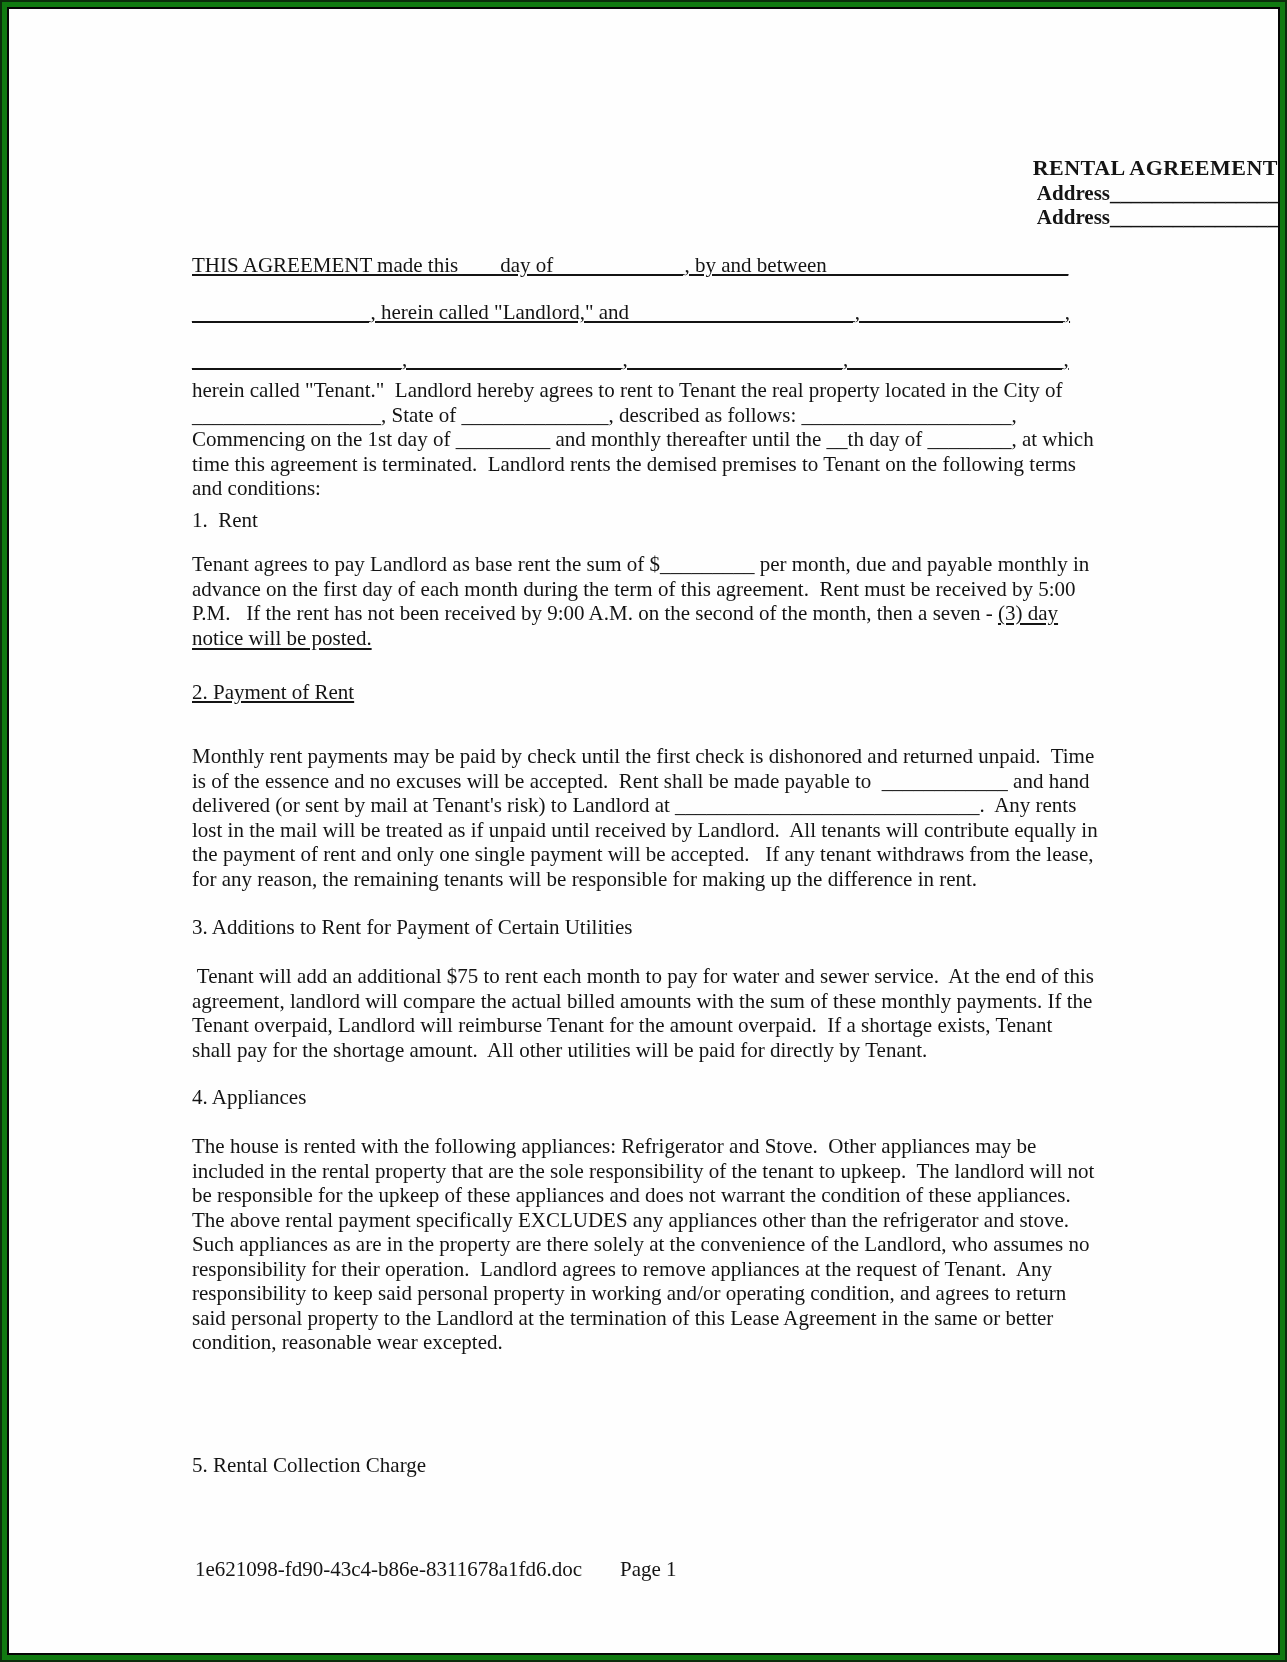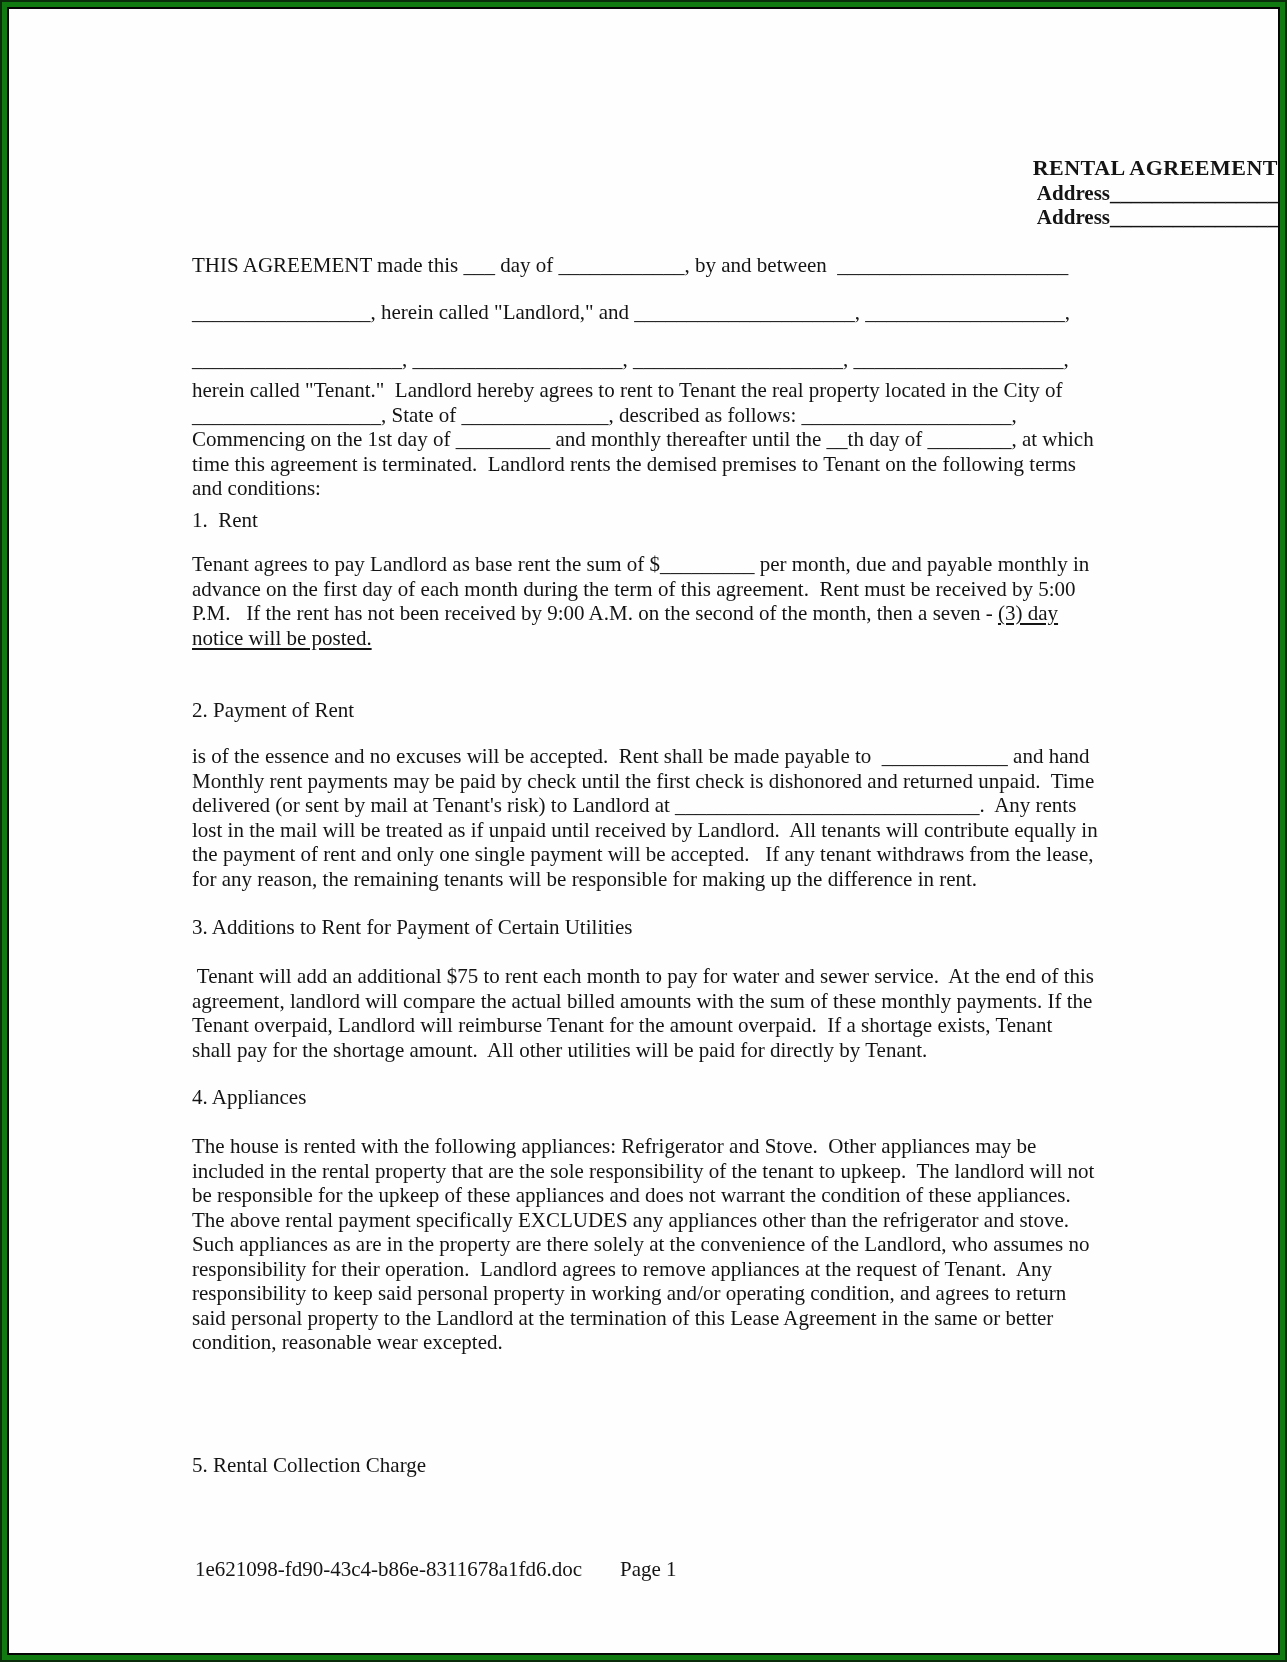--- a/index.html
+++ b/index.html
@@ -35,28 +35,28 @@
   .header-block {
     position: absolute; left: 9px; right: 9px; top: 156px;
     text-align: right;
     font-weight: bold;
     line-height: 24.5px;
     font-size: 21px;
   }
   .header-block .title { font-size: 22px; letter-spacing: 0.5px; }
 
   .para { font-size: 21px; line-height: 24.5px; }
-  .para.double { line-height: 47px; }
+  .para.double { line-height: 47px; text-decoration: underline; }
   .heading { font-size: 21px; line-height: 24.5px; }
 
   #blk-opening { top: 242px; }
   #blk-intro   { top: 378px; }
   #h-1 { top: 508px; }
   #p-1 { top: 552px; }
-  #h-2 { top: 698px; }
+  #h-2 { top: 680px; text-decoration: underline; }
   #p-2 { top: 744px; }
   #h-3 { top: 915px; }
   #p-3 { top: 964px; }
   #h-4 { top: 1085px; }
   #p-4 { top: 1134px; }
   #h-5 { top: 1453px; }
 
   u { text-underline-offset: 3px; }
 
   .footer-block {
@@ -93,22 +93,22 @@
 <div class="doc-block heading" id="h-1">1.  Rent</div>
 <div class="doc-block para" id="p-1">
     <div class="line">Tenant agrees to pay Landlord as base rent the sum of $_________ per month, due and payable monthly in</div>
     <div class="line">advance on the first day of each month during the term of this agreement.  Rent must be received by 5:00</div>
     <div class="line"><span>P.M.   If the rent has not been received by 9:00 A.M. on the second of the month, then a seven - </span><u>(3) day</u></div>
     <div class="line"><span></span><u>notice will be posted.</u></div>
   </div>
 
 <div class="doc-block heading" id="h-2">2. Payment of Rent</div>
 <div class="doc-block para" id="p-2">
+    <div class="line">Monthly rent payments may be paid by check until the first check is dishonored and returned unpaid.  Time</div>
     <div class="line">is of the essence and no excuses will be accepted.  Rent shall be made payable to  ____________ and hand</div>
-    <div class="line">Monthly rent payments may be paid by check until the first check is dishonored and returned unpaid.  Time</div>
     <div class="line">delivered (or sent by mail at Tenant's risk) to Landlord at _____________________________.  Any rents</div>
     <div class="line">lost in the mail will be treated as if unpaid until received by Landlord.  All tenants will contribute equally in</div>
     <div class="line">the payment of rent and only one single payment will be accepted.   If any tenant withdraws from the lease,</div>
     <div class="line">for any reason, the remaining tenants will be responsible for making up the difference in rent.</div>
   </div>
 
 <div class="doc-block heading" id="h-3">3. Additions to Rent for Payment of Certain Utilities</div>
 <div class="doc-block para" id="p-3">
     <div class="line"> Tenant will add an additional $75 to rent each month to pay for water and sewer service.  At the end of this</div>
     <div class="line">agreement, landlord will compare the actual billed amounts with the sum of these monthly payments. If the</div>

